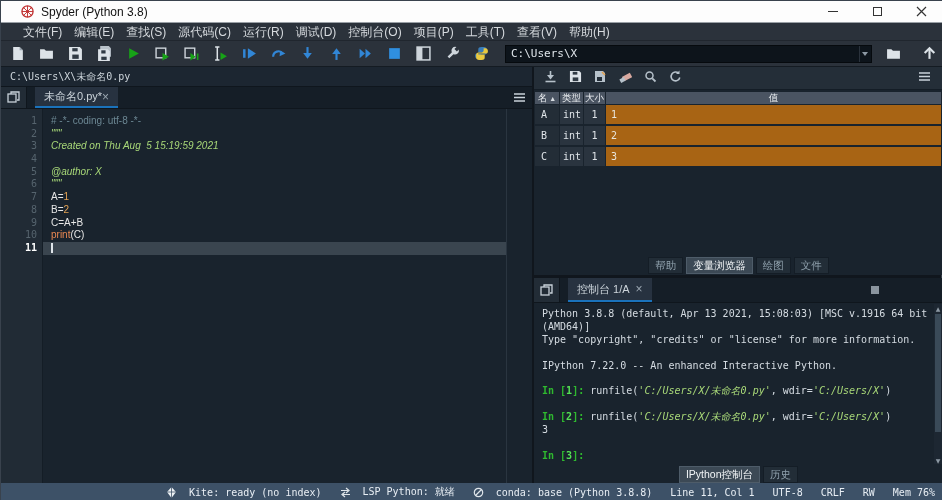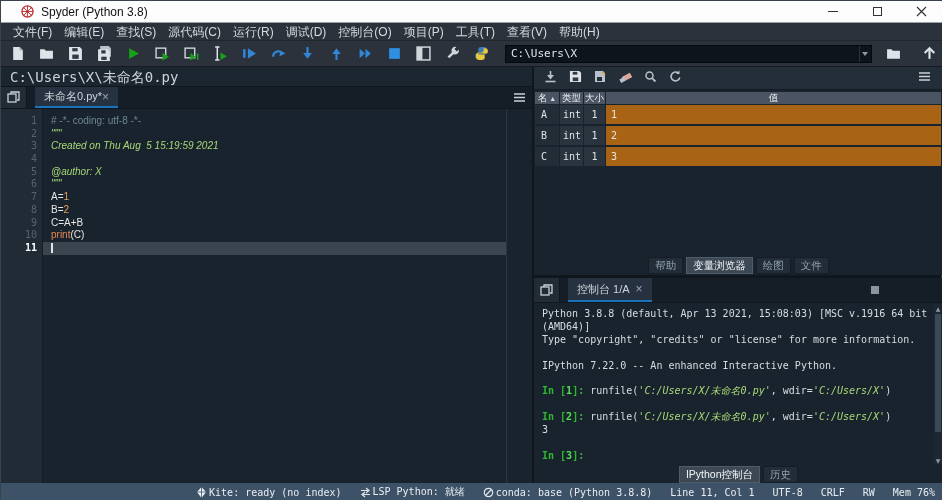--- a/index.html
+++ b/index.html
@@ -16,42 +16,42 @@
   .titlebar{position:absolute;left:0;top:0;width:942px;height:22px;background:var(--titlebar-bg);
     display:flex;align-items:center;padding-left:20px;border-bottom:1px solid #9aa0a6}
   .app-icon{width:13px;height:13px;margin-right:7px;display:inline-flex}
   .title{font-size:12px;color:#111}
   .winbtns{margin-left:auto;display:flex;height:100%}
   .wbtn{width:44px;height:100%;display:flex;align-items:center;justify-content:center}
   .wb-min i{display:block;width:10px;height:1px;background:#333}
   .wb-max i{display:block;width:9px;height:9px;border:1px solid #333}
   
   .menubar{position:absolute;left:0;top:22px;width:942px;height:18px;background:var(--chrome-bg);
-    display:flex;align-items:center;padding-left:6px;border-bottom:1px solid #20262e}
+    display:flex;align-items:center;padding-left:16px;border-bottom:1px solid #20262e}
   .menu-item{font-size:12px;color:#d6dade;padding:0 6px;line-height:18px;cursor:default}
   
   .toolbar{position:absolute;left:0;top:40px;width:942px;height:26px;background:var(--chrome-bg);
     display:flex;align-items:center;padding-left:3px;border-bottom:1px solid #141b22}
   #toolbar-icons{display:flex;align-items:center}
   .tbtn{width:26px;height:22px;margin-right:3px;display:flex;align-items:center;justify-content:center;border-radius:2px}
   .tbicon{display:inline-flex;width:15px;height:15px;align-items:center;justify-content:center;
     font-family:"DejaVu Sans",sans-serif;font-size:13px;line-height:15px}
   .tbicon svg{width:15px;height:15px}
   .pathbox{display:flex;align-items:center;height:18px;background:#0d141b;border:1px solid #060a0e;
     width:372px;margin-left:8px}
   .pathbox input{flex:1;background:transparent;border:none;outline:none;color:#dfe5ea;
     font-family:"DejaVu Sans Mono",monospace;font-size:11px;padding:0 5px}
   .dd-arrow{width:12px;height:100%;display:flex;align-items:center;justify-content:center;border-left:1px solid #2a323c}
   .dd-arrow i{width:0;height:0;border-left:3px solid transparent;border-right:3px solid transparent;border-top:4px solid #8d99a4}
   .pbtn{width:28px;height:22px;margin-left:8px;display:flex;align-items:center;justify-content:center}
   .pbtn svg{width:15px;height:15px}
   
   .editorpane{position:absolute;left:0;top:66px;width:531px;height:416px;background:var(--panel-bg)}
   .pathbar{position:absolute;left:0;top:0;width:100%;height:20px;background:#1c2631;
-    color:#ccd4da;font-family:"DejaVu Sans Mono",monospace;font-size:14px;line-height:20px;
+    color:#ccd4da;font-family:"DejaVu Sans Mono",monospace;font-size:10px;line-height:20px;
     padding-left:9px;border-bottom:1px solid #0f161d}
   .tabbar{position:absolute;left:0;top:20px;width:100%;height:22px;background:#151e27;
     display:flex;align-items:stretch;border-bottom:1px solid #0f161d}
   .browse-btn{width:26px;display:flex;align-items:center;justify-content:center;background:#222c36;border-right:1px solid #0f161d}
   .browse-btn svg{width:13px;height:13px}
   .etab{display:flex;align-items:center;padding:0 9px;margin-left:8px;background:#273240;
     border-bottom:2px solid var(--accent-blue);color:#ccd4da;font-size:11px}
   .tab-close{color:#9aa6b0;font-size:12px;line-height:10px}
   .tab-options{margin-left:auto;width:26px;display:flex;align-items:center;justify-content:center}
   .editor{position:absolute;left:0;top:42px;width:100%;height:374px;background:var(--panel-bg);overflow:hidden}
@@ -110,21 +110,21 @@
   .cscroll{position:absolute;right:1px;top:26px;width:8px;height:160px;background:#1d2732}
   .cscroll .arr{position:absolute;left:0;width:8px;height:8px;display:flex;align-items:center;
     justify-content:center;color:#8d99a4;font-size:6px;font-family:"DejaVu Sans",sans-serif}
   .cthumb{position:absolute;left:1px;right:1px;top:10px;height:118px;background:#3a4a58}
   .ctabs{position:absolute;left:0;bottom:0;width:100%;height:18px;display:flex;align-items:center;
     justify-content:center;gap:3px;background:var(--panel-bg)}
   
   .statusbar{position:absolute;left:0;top:482px;width:942px;height:18px;background:var(--statusbar-bg);
     display:flex;align-items:center;justify-content:flex-end;gap:18px;padding-right:8px;
     font-family:"DejaVu Sans Mono",monospace;font-size:10px;color:#e8eef4}
-  .sitem{display:flex;align-items:center;gap:2px;white-space:nowrap}
+  .sitem{display:flex;align-items:center;gap:12px;white-space:nowrap}
   .sicon{display:inline-flex;width:11px;height:11px;align-items:center;justify-content:center;
     font-size:10px;color:#dfe5ea;font-family:"DejaVu Sans",sans-serif}
   .sicon svg{width:11px;height:11px}
 </style>
 </head>
 <body>
 
 <div class="win">
 
   <div class="titlebar">

